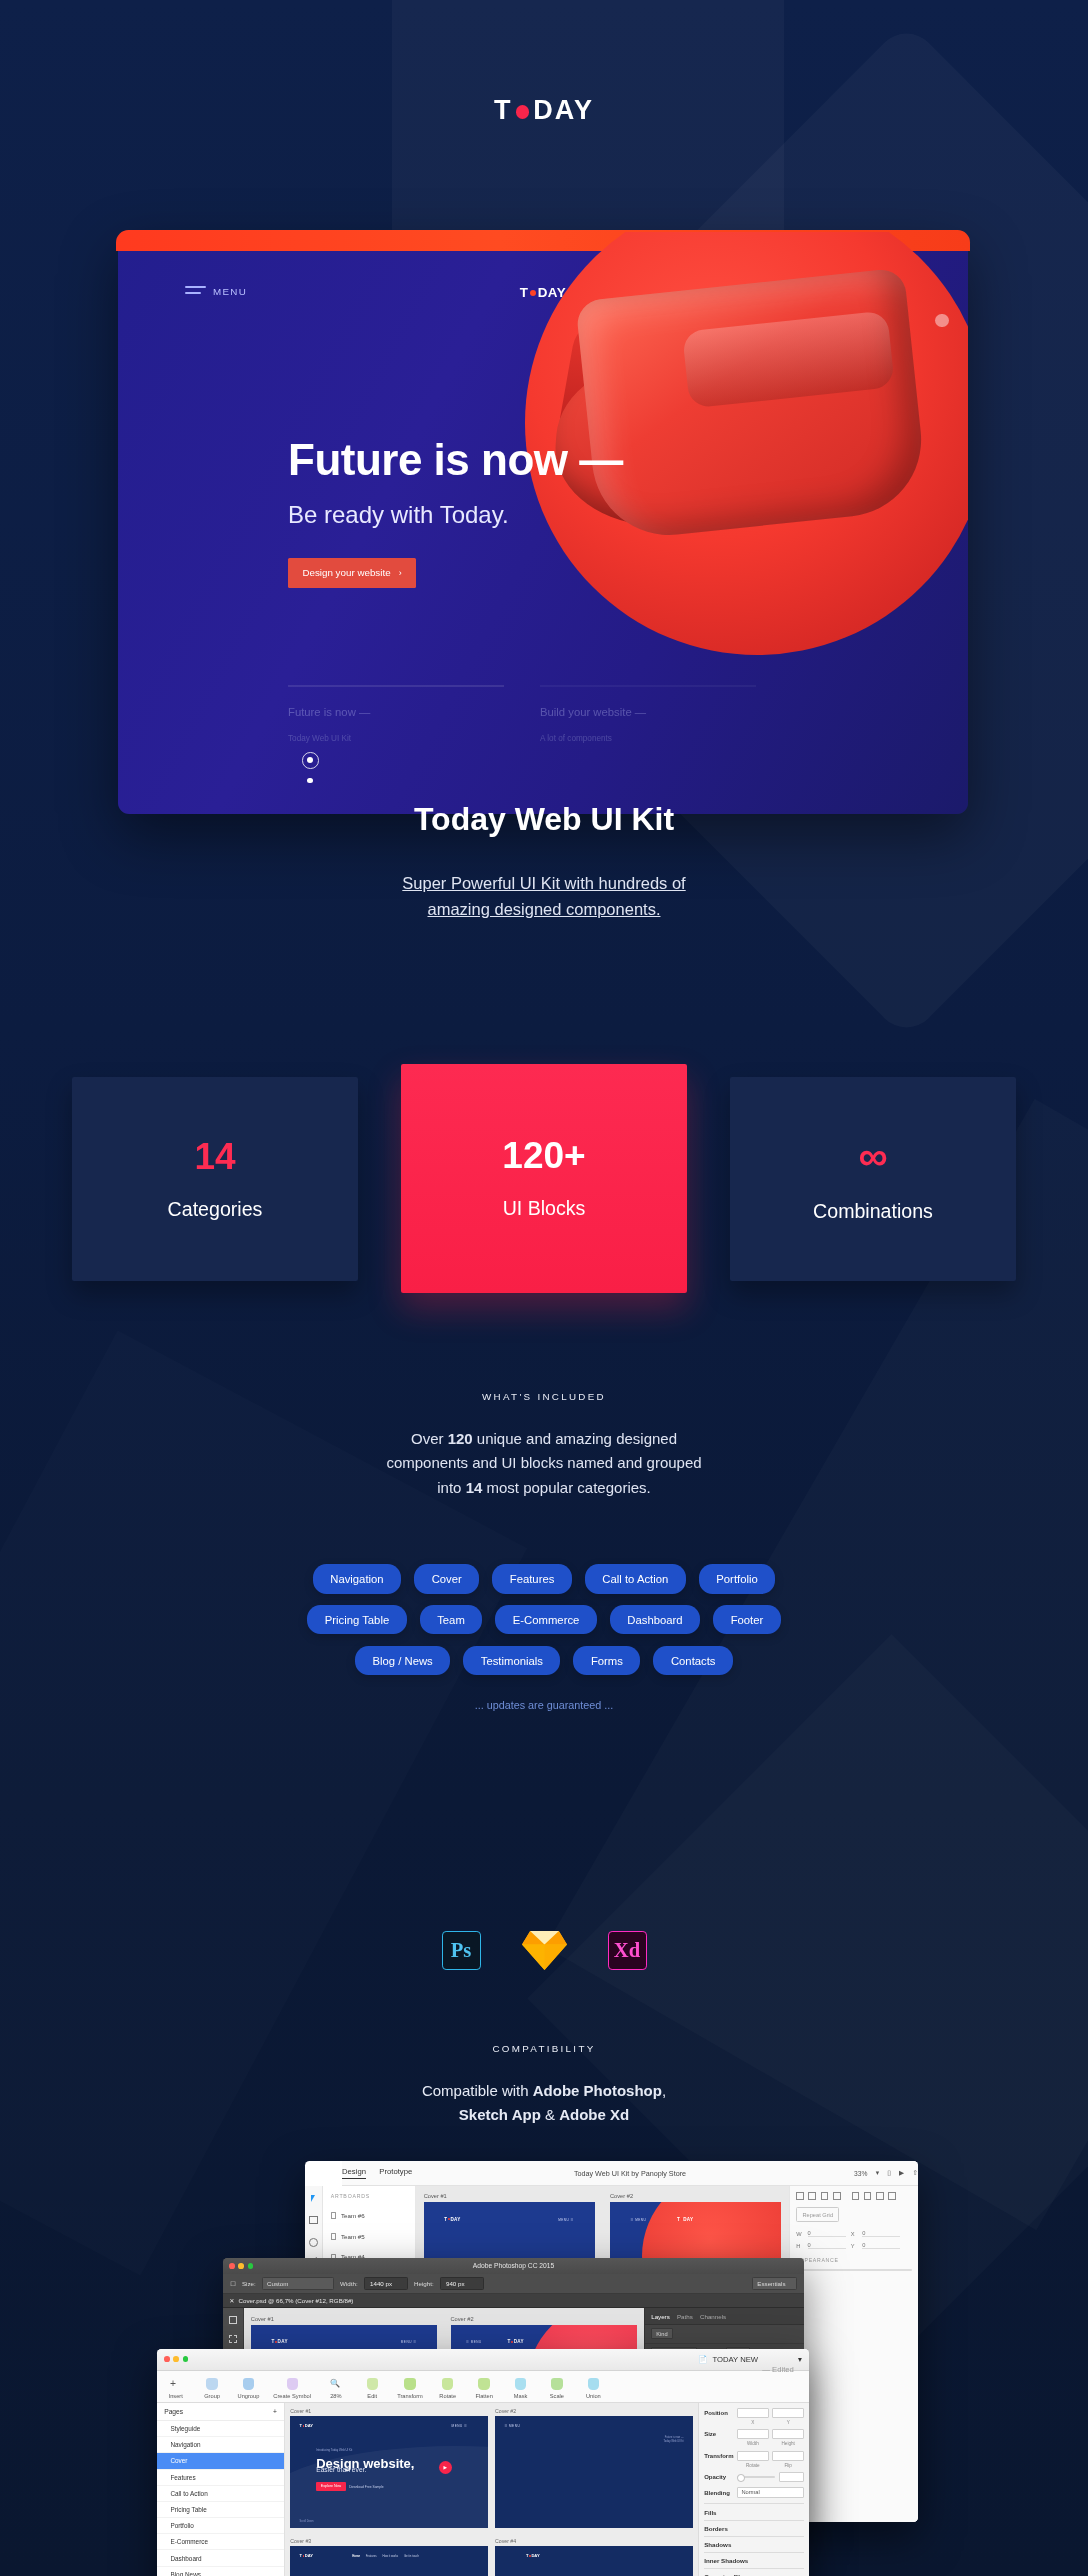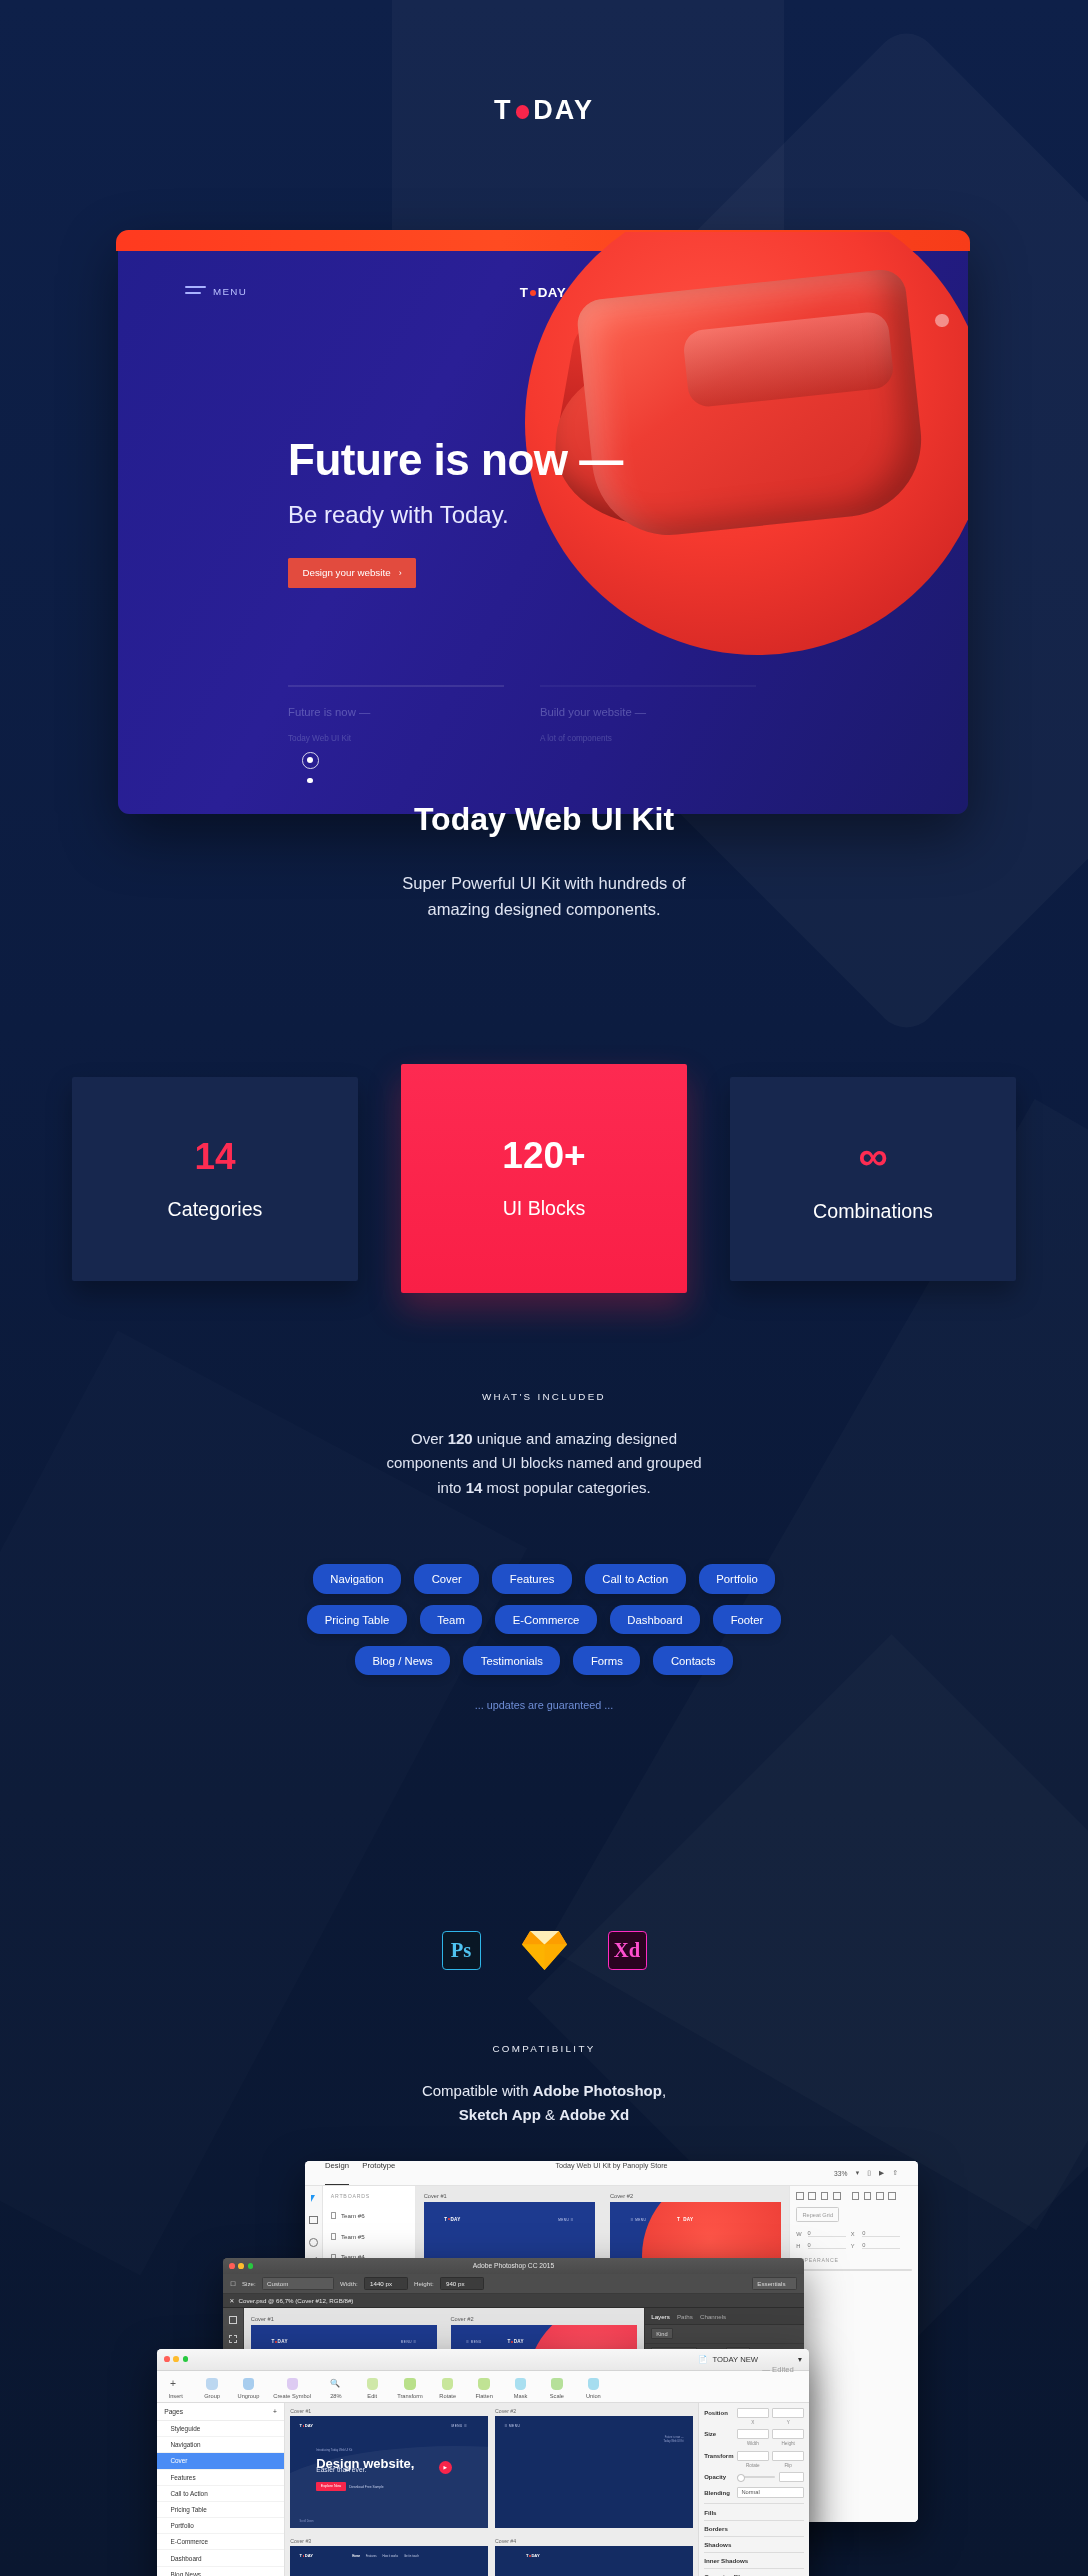--- a/index.html
+++ b/index.html
@@ -79,21 +79,21 @@
   .hero-foot{position:absolute;left:0;top:453px;width:100%;z-index:4;opacity:.30;}
   .hf-col{position:absolute;}
   .hf-col.a{left:170px;} .hf-col.b{left:422px;}
   .hf-line{width:216px;height:1.5px;background:rgba(255,255,255,.35);}
   .hf-line.dim{background:rgba(255,255,255,.16);}
   .hf-title{margin-top:19.6px;font-size:11.3px;color:#cfd4ff;}
   .hf-desc{margin-top:15.5px;font-size:8.2px;color:#aab0e0;}
 
   
   .kit-title{position:absolute;left:0;right:0;top:801px;text-align:center;font-size:32px;font-weight:bold;}
-  .kit-sub{position:absolute;left:0;right:0;top:871px;text-align:center;font-size:16.5px;font-weight:300;line-height:1.55;color:#dfe4f2;}
+  .kit-sub{position:absolute;left:0;right:0;top:871px;text-align:center;font-size:16.5px;font-weight:300;line-height:1.55;color:#dfe4f2;text-decoration:underline;}
 
   
   .stats{position:absolute;left:72px;top:1064px;width:944px;height:216px;}
   .stat{position:absolute;top:13px;width:286px;height:204px;background:#17274e;border-radius:2.1px;
         display:flex;flex-direction:column;align-items:center;justify-content:center;
         box-shadow:0 12.4px 26px rgba(0,0,0,.3);}
   .stat.s1{left:0;} .stat.s3{left:658px;}
   .stat.s2{left:329px;top:0;width:286px;height:229px;background:linear-gradient(180deg,#fd2a51,#f91f46);
         box-shadow:0 15.5px 33px rgba(249,31,70,.28);}
   .stat-num{font-size:37px;font-weight:bold;color:#fd2c52;line-height:1;}
@@ -123,21 +123,21 @@
   .sk-ico{width:47px;height:42px;position:relative;}
   .sk-ico svg{width:47px;height:42px;}
   .compat-eyebrow{position:absolute;left:0;right:0;top:2043px;}
   .compat-body{position:absolute;left:0;right:0;top:2079px;text-align:center;font-size:15px;font-weight:300;line-height:1.6;color:#e6eaf5;}
   .compat-body b{font-weight:bold;}
 
   
   .mock{position:absolute;border-radius:4.6px;overflow:hidden;background:#fff;
         box-shadow:0 15.5px 41px rgba(0,0,0,.5);font-size:5.7px;color:#333;}
   .mock-xd{left:305px;top:2161px;width:613px;height:361px;}
-  .xd-top{height:25px;background:#fafafa;border-bottom:0.5px solid #e2e2e2;display:flex;padding:0 20px;position:relative;}
+  .xd-top{height:25px;background:#fafafa;border-bottom:0.5px solid #e2e2e2;display:flex;align-items:center;padding:0 0;position:relative;margin-left:37px;}
   .xd-tab{font-size:7.7px;color:#333;margin-right:13.4px;padding-bottom:2.1px;}
   .xd-tab.on{border-bottom:1px solid #333;font-weight:500;}
   .xd-title{position:absolute;left:0;right:0;text-align:center;font-size:7.2px;color:#444;}
   .xd-right{margin-left:auto;display:flex;align-items:center;gap:8.2px;font-size:6.7px;color:#555;}
   .xd-body{display:flex;height:336px;}
   .xd-tools{width:17.5px;background:#f7f7f7;border-right:0.5px solid #e5e5e5;padding-top:9.3px;
         display:flex;flex-direction:column;align-items:center;gap:13.4px;}
   .xd-tool{width:8.8px;height:8.8px;border:0.8px solid #777;}
   .xd-tool.cursor{border:none;width:0;height:0;border-left:4.6px solid #2196f3;border-bottom:7.2px solid transparent;}
   .xd-tool.circ{border-radius:50%;}

